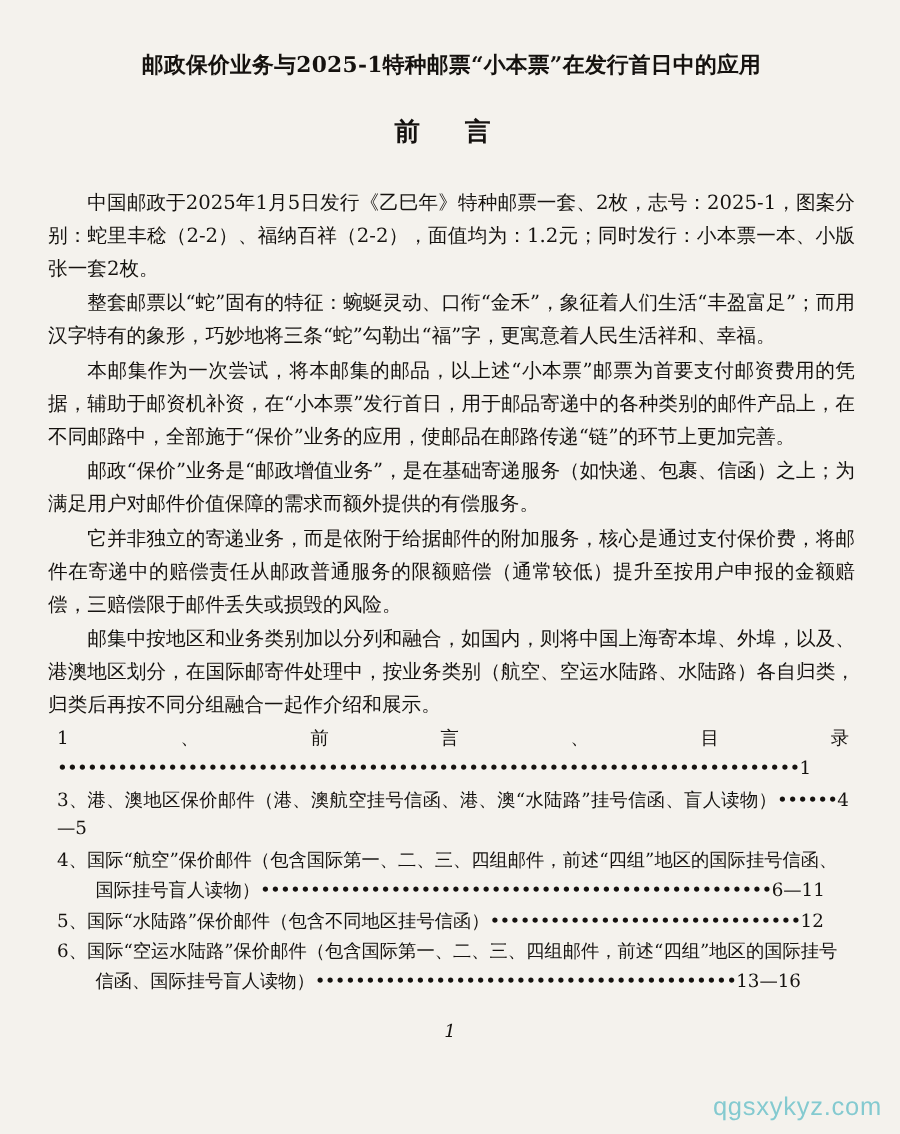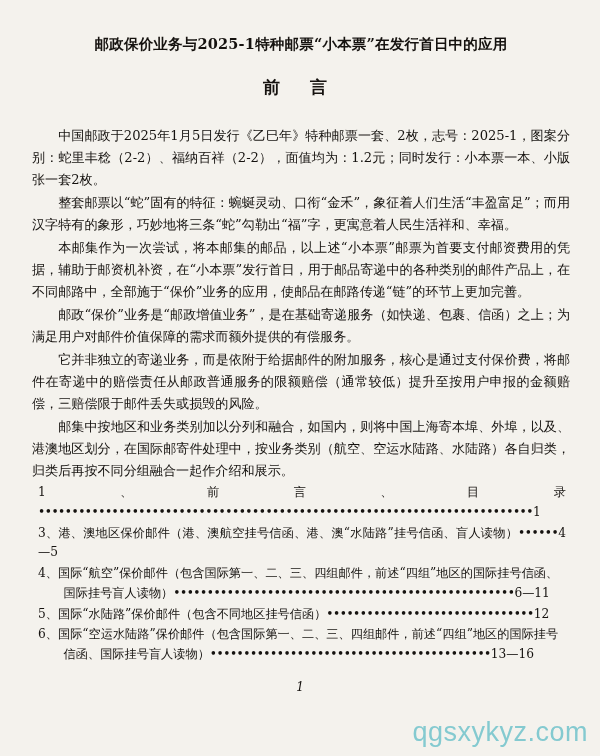--- a/index.html
+++ b/index.html
@@ -80,21 +80,21 @@
     text-align: center;
     font-size: 12px;
     font-style: italic;
     font-family: "DejaVu Serif", "Liberation Serif", serif;
   }
   .watermark {
     position: absolute;
     right: 12px;
     bottom: 8px;
     font-family: "Liberation Sans", sans-serif;
-    font-size: 27px;
+    font-size: 17px;
     color: #7fc8cf;
     letter-spacing: 0.5px;
     opacity: 0.95;
   }
 </style>
 </head>
 <body>
 
 <div class="page">
 

